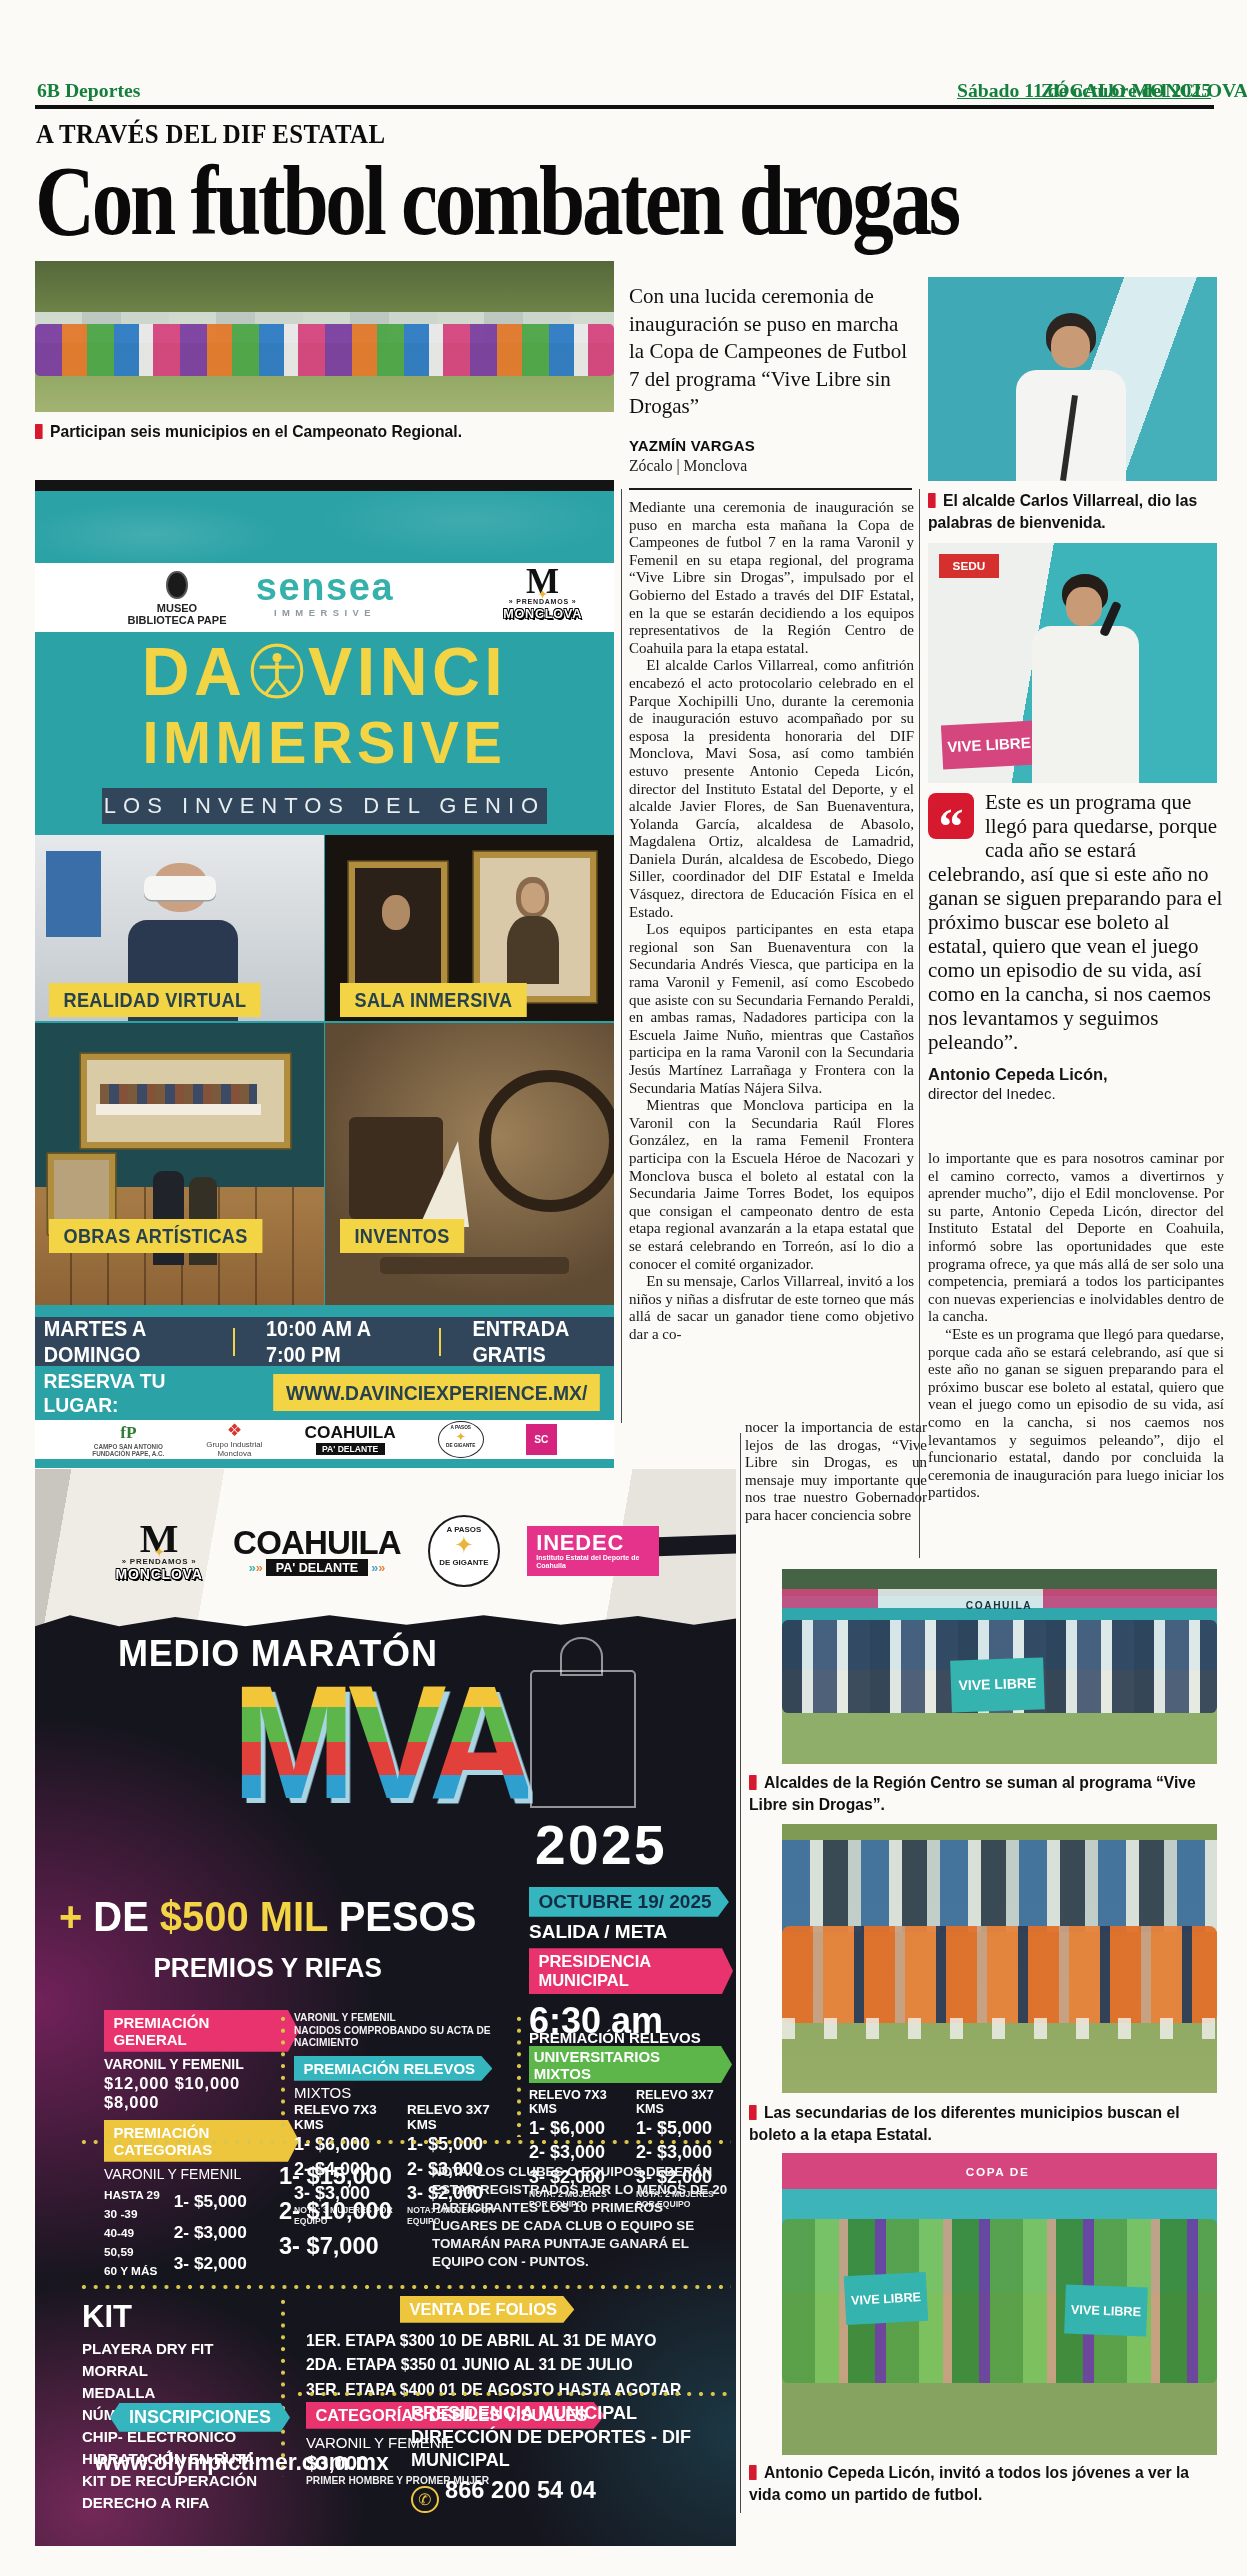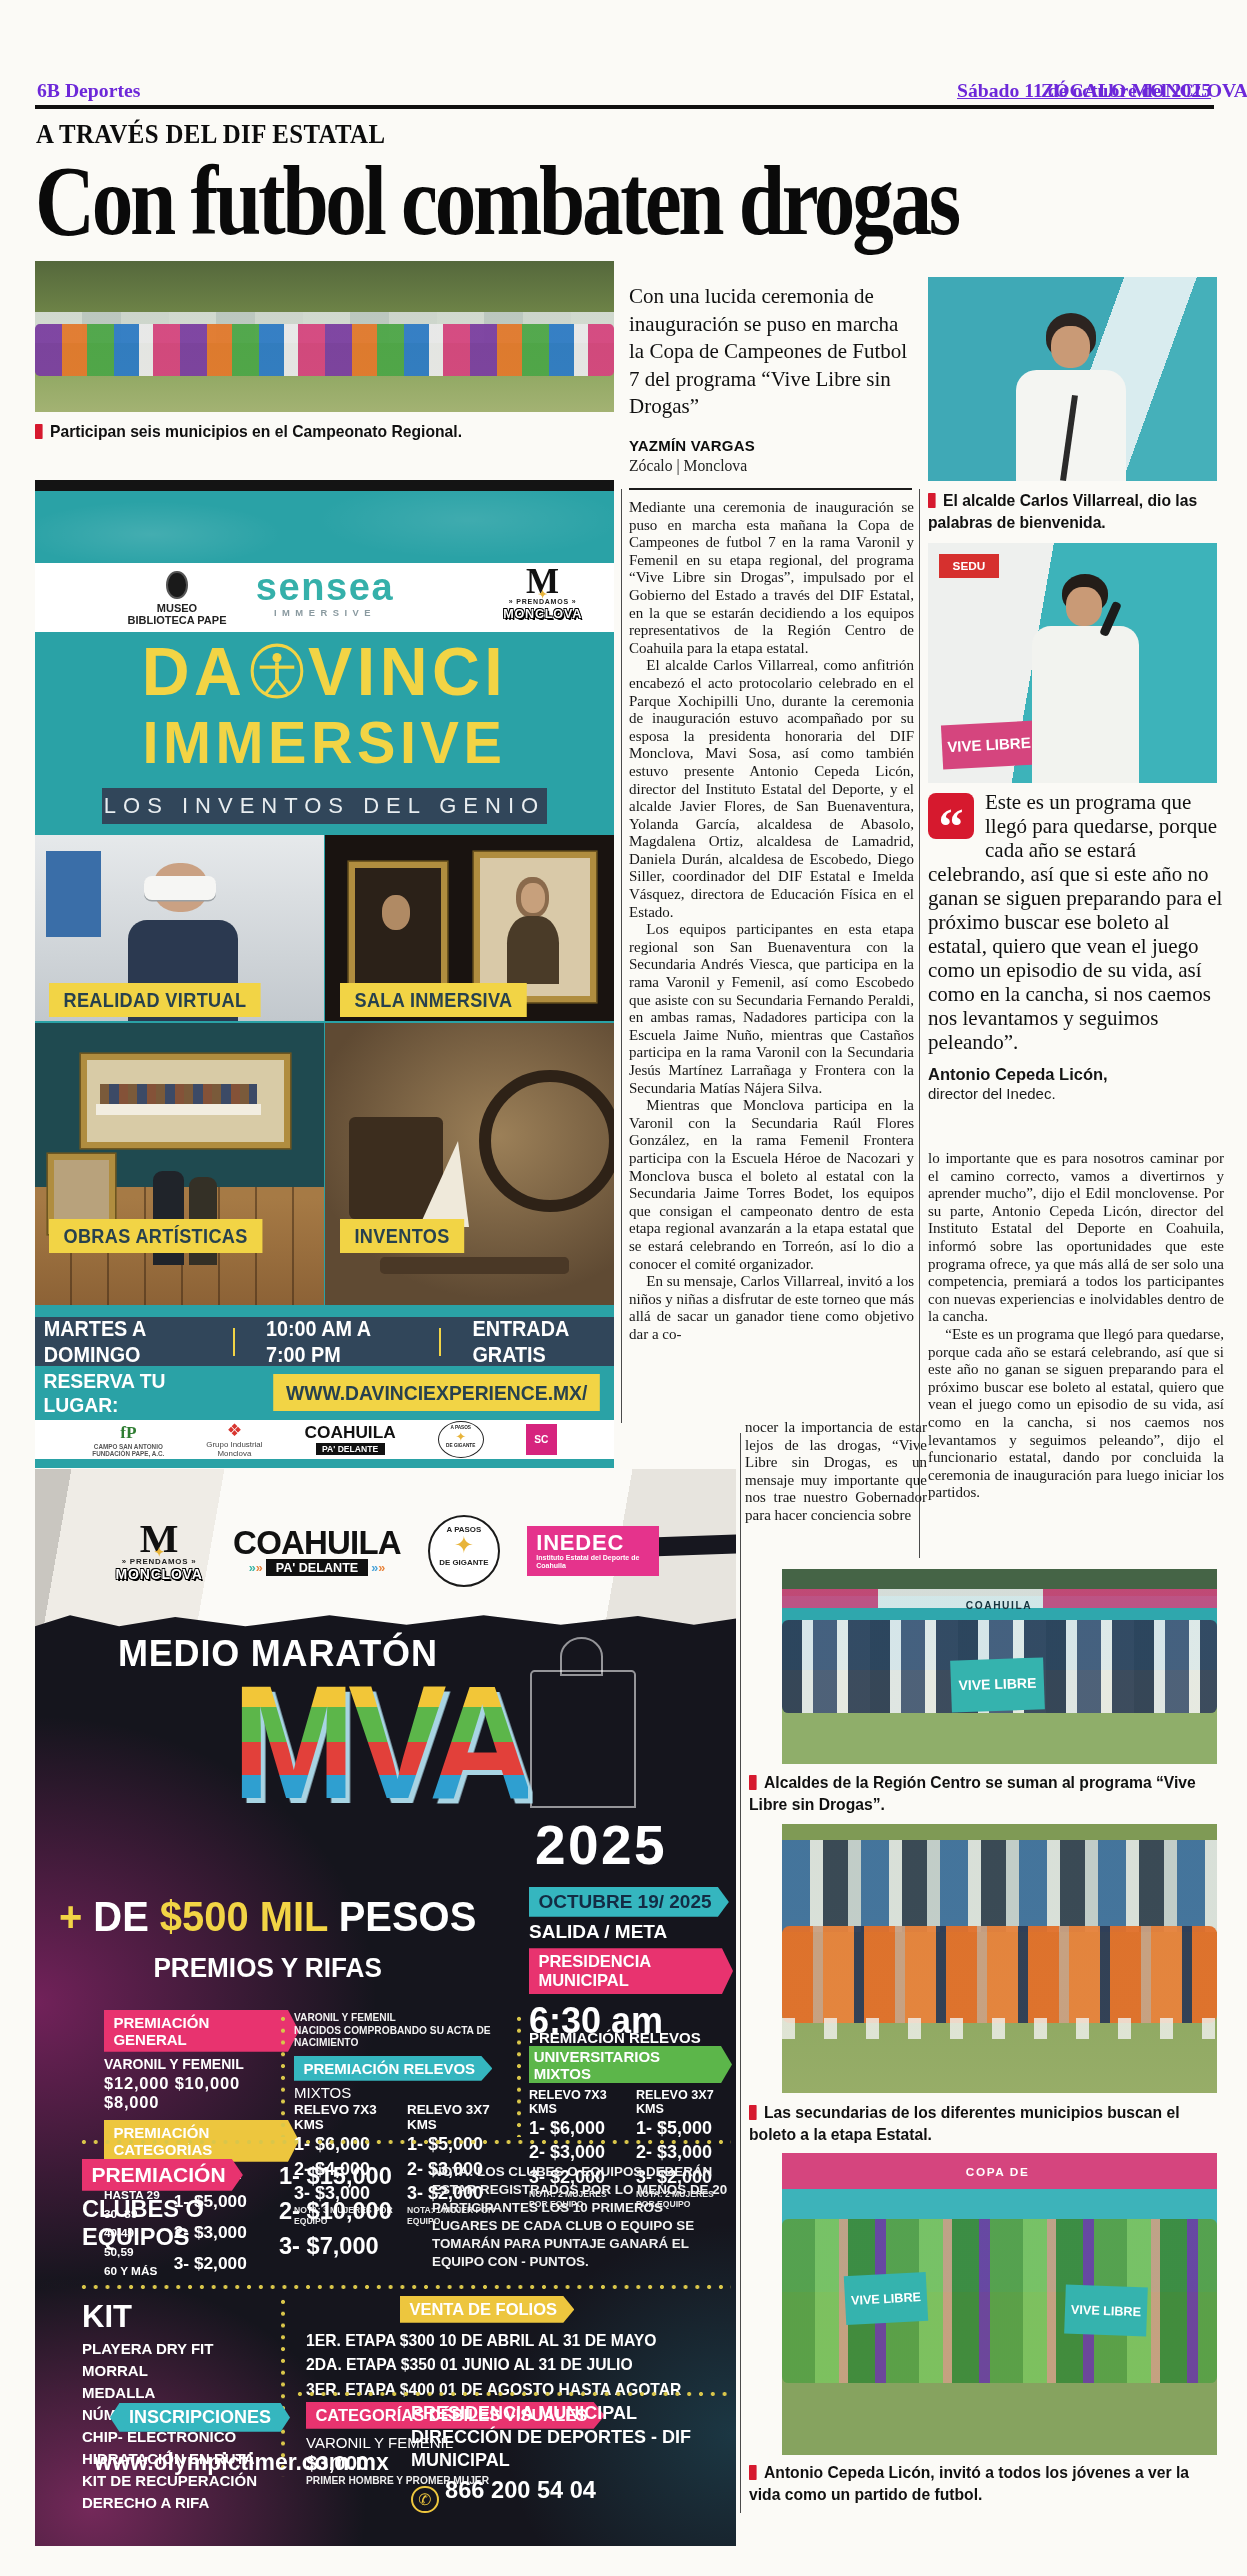--- a/index.html
+++ b/index.html
@@ -1,20 +1,20 @@
 <!DOCTYPE html>
 <html lang="es" style="font-size:12.6px"><head>
 <meta charset="utf-8">
 <style>
   html,body{margin:0;padding:0;background:#e9e7e2;}
   .page{position:relative;width:1248px;height:2576px;margin:0 auto;background:#fbfaf6;overflow:hidden;
         font-family:"Liberation Serif",serif;color:#141414;}
   .abs{position:absolute;}
   
-  .mh{font:700 19.7px/22px "Liberation Serif",serif;color:#6d28d9;}
+  .mh{font:700 19.7px/22px "Liberation Serif",serif;color:#15803d;}
   .mh-rule{background:#101010;}
   .kicker{font:800 27px/28px "Liberation Serif",serif;letter-spacing:0.4px;color:#0c0c0c;transform:scaleX(.92);transform-origin:left top;}
   .headline{font:700 99px/93px "Liberation Serif",serif;letter-spacing:-3.9px;color:#0a0a0a;white-space:nowrap;
             transform:scaleX(.84);transform-origin:left top;}
   
   .lead{font:400 21px/27.5px "Liberation Serif",serif;color:#101010;}
   .byline{font:700 15px/17.3px "Liberation Sans",sans-serif;color:#0d0d0d;letter-spacing:0.2px;}
   .byorg{font:400 15.7px/19px "Liberation Serif",serif;color:#222;}
   .colrule{background:#4a4a4a;width:0.8px;}
   .divider{background:#1c1c1c;height:1.6px;}
@@ -406,27 +406,20 @@
             <div>2- $3,000</div>
             <div>3- $2,000</div>
           </div>
           <div class="nota">NOTA: 2 MUJERES POR EQUIPO</div>
         </div>
       </div>
     </div>
 
     <div class="abs dot-h" style="left:43px;top:670px;width:653px;"></div>
 
-    <div class="abs" style="left:47px;top:690px;">
-      <div class="tag" style="background:#e8336f;font-size:21px;">PREMIACIÓN</div>
-      <div class="w900" style="font-size:23.6px;line-height:28px;margin-top:4.7px;">
-        <div>CLUBES O</div>
-        <div>EQUIPOS</div>
-      </div>
-    </div>
     <div class="abs w900" style="left:244px;top:690px;font-size:23.6px;line-height:35px;">
       <div>1- $15,000</div>
       <div>2- $10,000</div>
       <div>3- $7,000</div>
     </div>
     <div class="abs" style="left:397px;top:694px;width:299px;font:800 13.4px/18px 'Liberation Sans',sans-serif;color:#f2f2f2;">NOTA: LOS CLUBES O EQUIPOS DEBERÁN ESTAR REGISTRADOS POR LO MENOS DE 20 PARTICIPANTES LOS 10 PRIMEROS LUGARES DE CADA CLUB O EQUIPO SE TOMARÁN PARA PUNTAJE GANARÁ EL EQUIPO CON - PUNTOS.</div>
 
     <div class="abs dot-h" style="left:43px;top:815px;width:653px;"></div>
     <div class="abs dot-v" style="left:245px;top:827px;height:181px;"></div>
 

